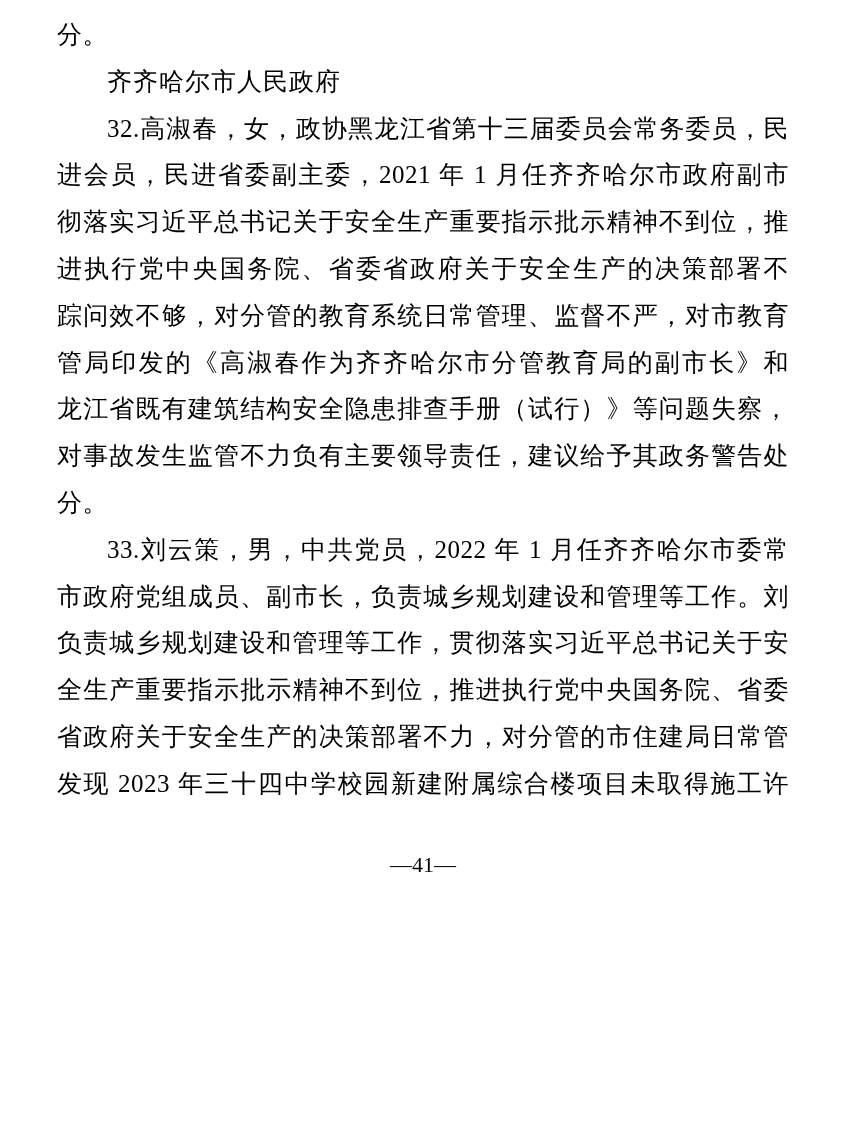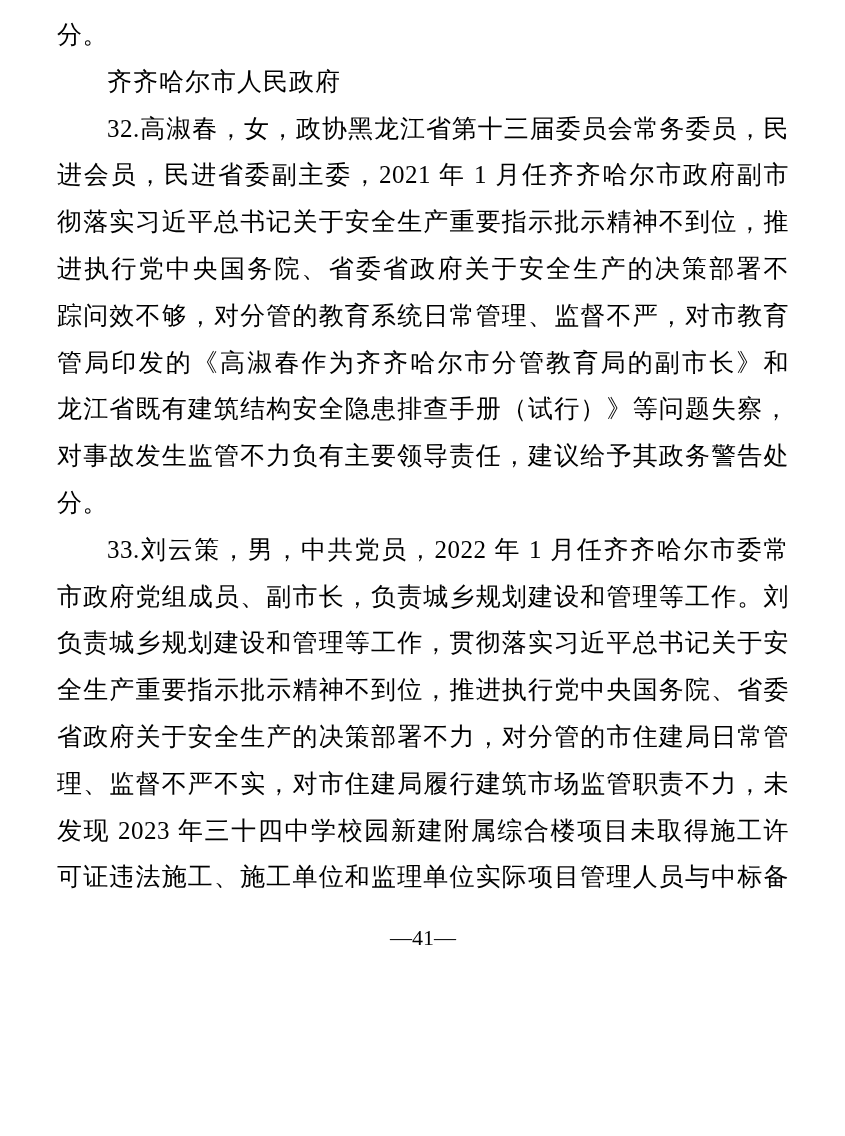--- a/index.html
+++ b/index.html
@@ -37,21 +37,21 @@
     text-justify: inter-character;
   }
   .indent {
     text-indent: 2em;
   }
   .heading {
     font-weight: normal;
     letter-spacing: 1px;
   }
   .footer {
-    margin-top: 24px;
+    margin-top: 44px;
     text-align: center;
     font-size: 22px;
     line-height: 26px;
     height: 26px;
   }
 </style>
 </head>
 <body>
 
 <div class="page">
@@ -71,22 +71,20 @@
     <div class="line justify">对事故发生监管不力负有主要领导责任，建议给予其政务警告处</div>
     <div class="line">分。</div>
   </div>
 
   <div class="para">
     <div class="line justify indent">33.刘云策，男，中共党员，2022 年 1 月任齐齐哈尔市委常委，</div>
     <div class="line justify">市政府党组成员、副市长，负责城乡规划建设和管理等工作。刘</div>
     <div class="line justify">负责城乡规划建设和管理等工作，贯彻落实习近平总书记关于安</div>
     <div class="line justify">全生产重要指示批示精神不到位，推进执行党中央国务院、省委</div>
     <div class="line justify">省政府关于安全生产的决策部署不力，对分管的市住建局日常管</div>
-    <div class="line justify">理、监督不严不实，对市住建局履行建筑市场监管职责不力，未</div>
     <div class="line justify">发现 2023 年三十四中学校园新建附属综合楼项目未取得施工许</div>
-    <div class="line justify">可证违法施工、施工单位和监理单位实际项目管理人员与中标备</div>
   </div>
 
   <div class="footer">
     <span>—41—</span>
   </div>
 
 </div>
 
 </body></html>

